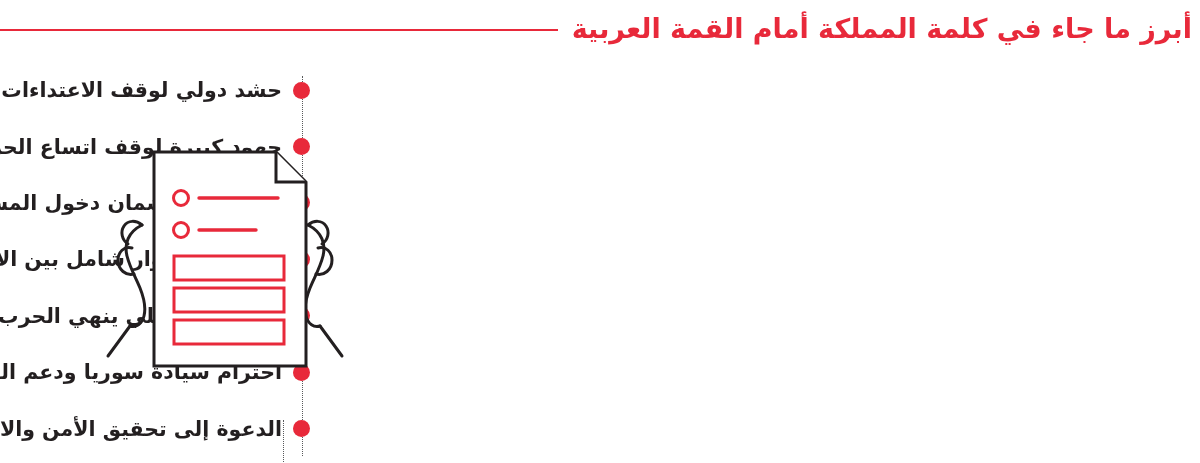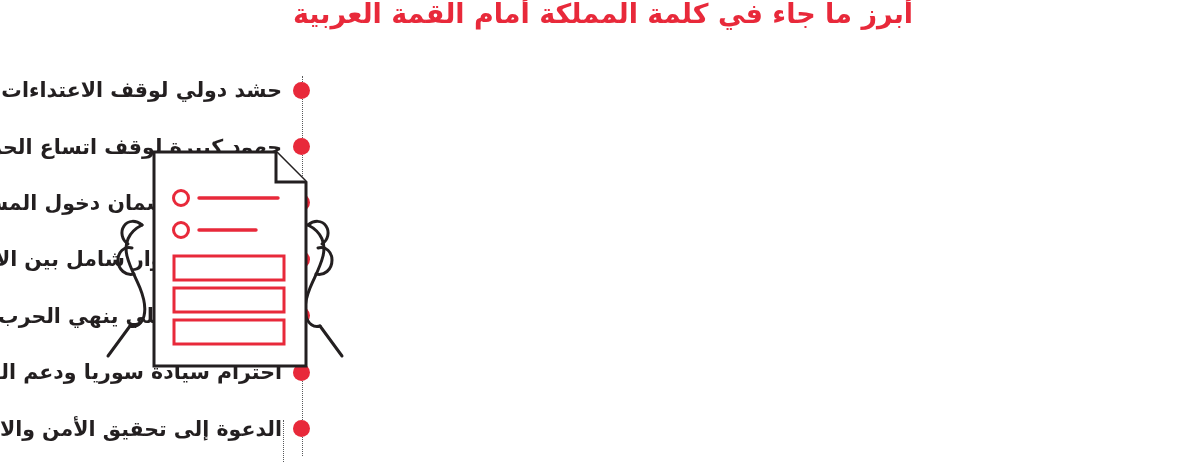--- a/index.html
+++ b/index.html
@@ -24,21 +24,20 @@
 
   
   .header {
     position: absolute;
     top: 0;
     right: 0;
     width: 1200px;
     height: 56px;
     display: flex;
     align-items: center;
-    flex-direction: column;
   }
   .header-title {
     font-size: 27px;
     font-weight: bold;
     color: #e8293a;
     white-space: nowrap;
     padding: 0 8px 0 14px;
     line-height: 1;
     letter-spacing: 0px;
   }

